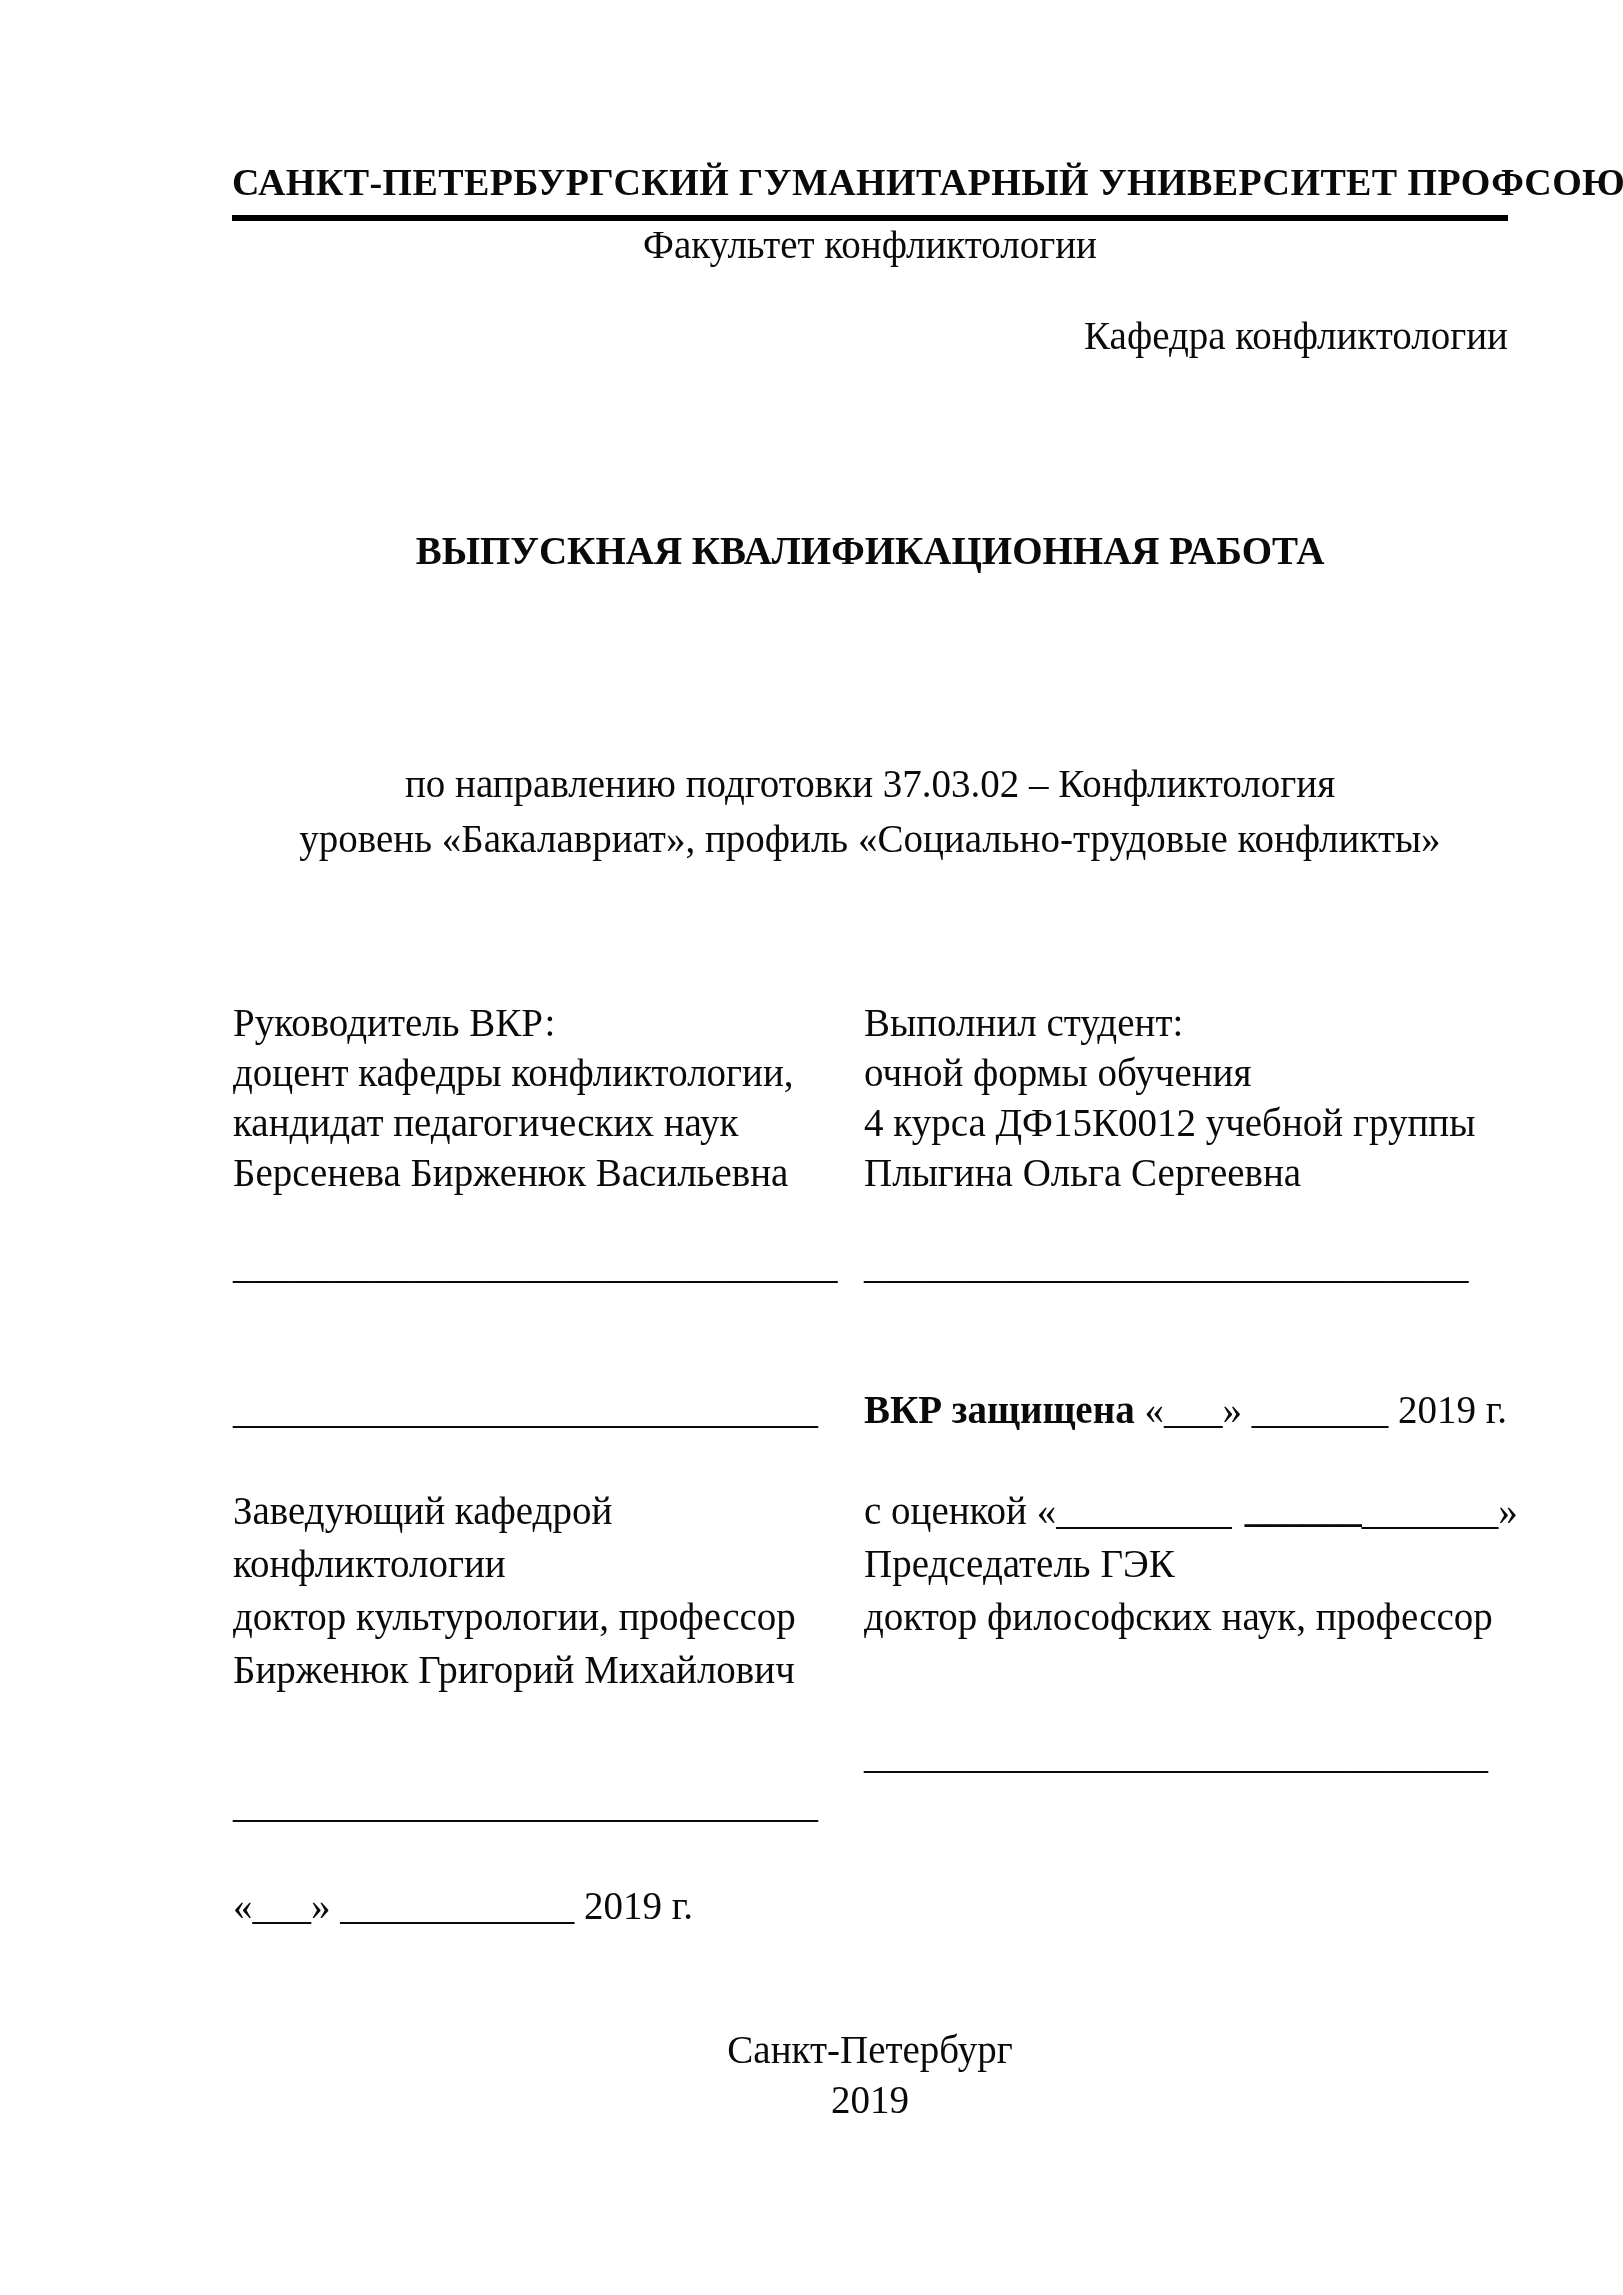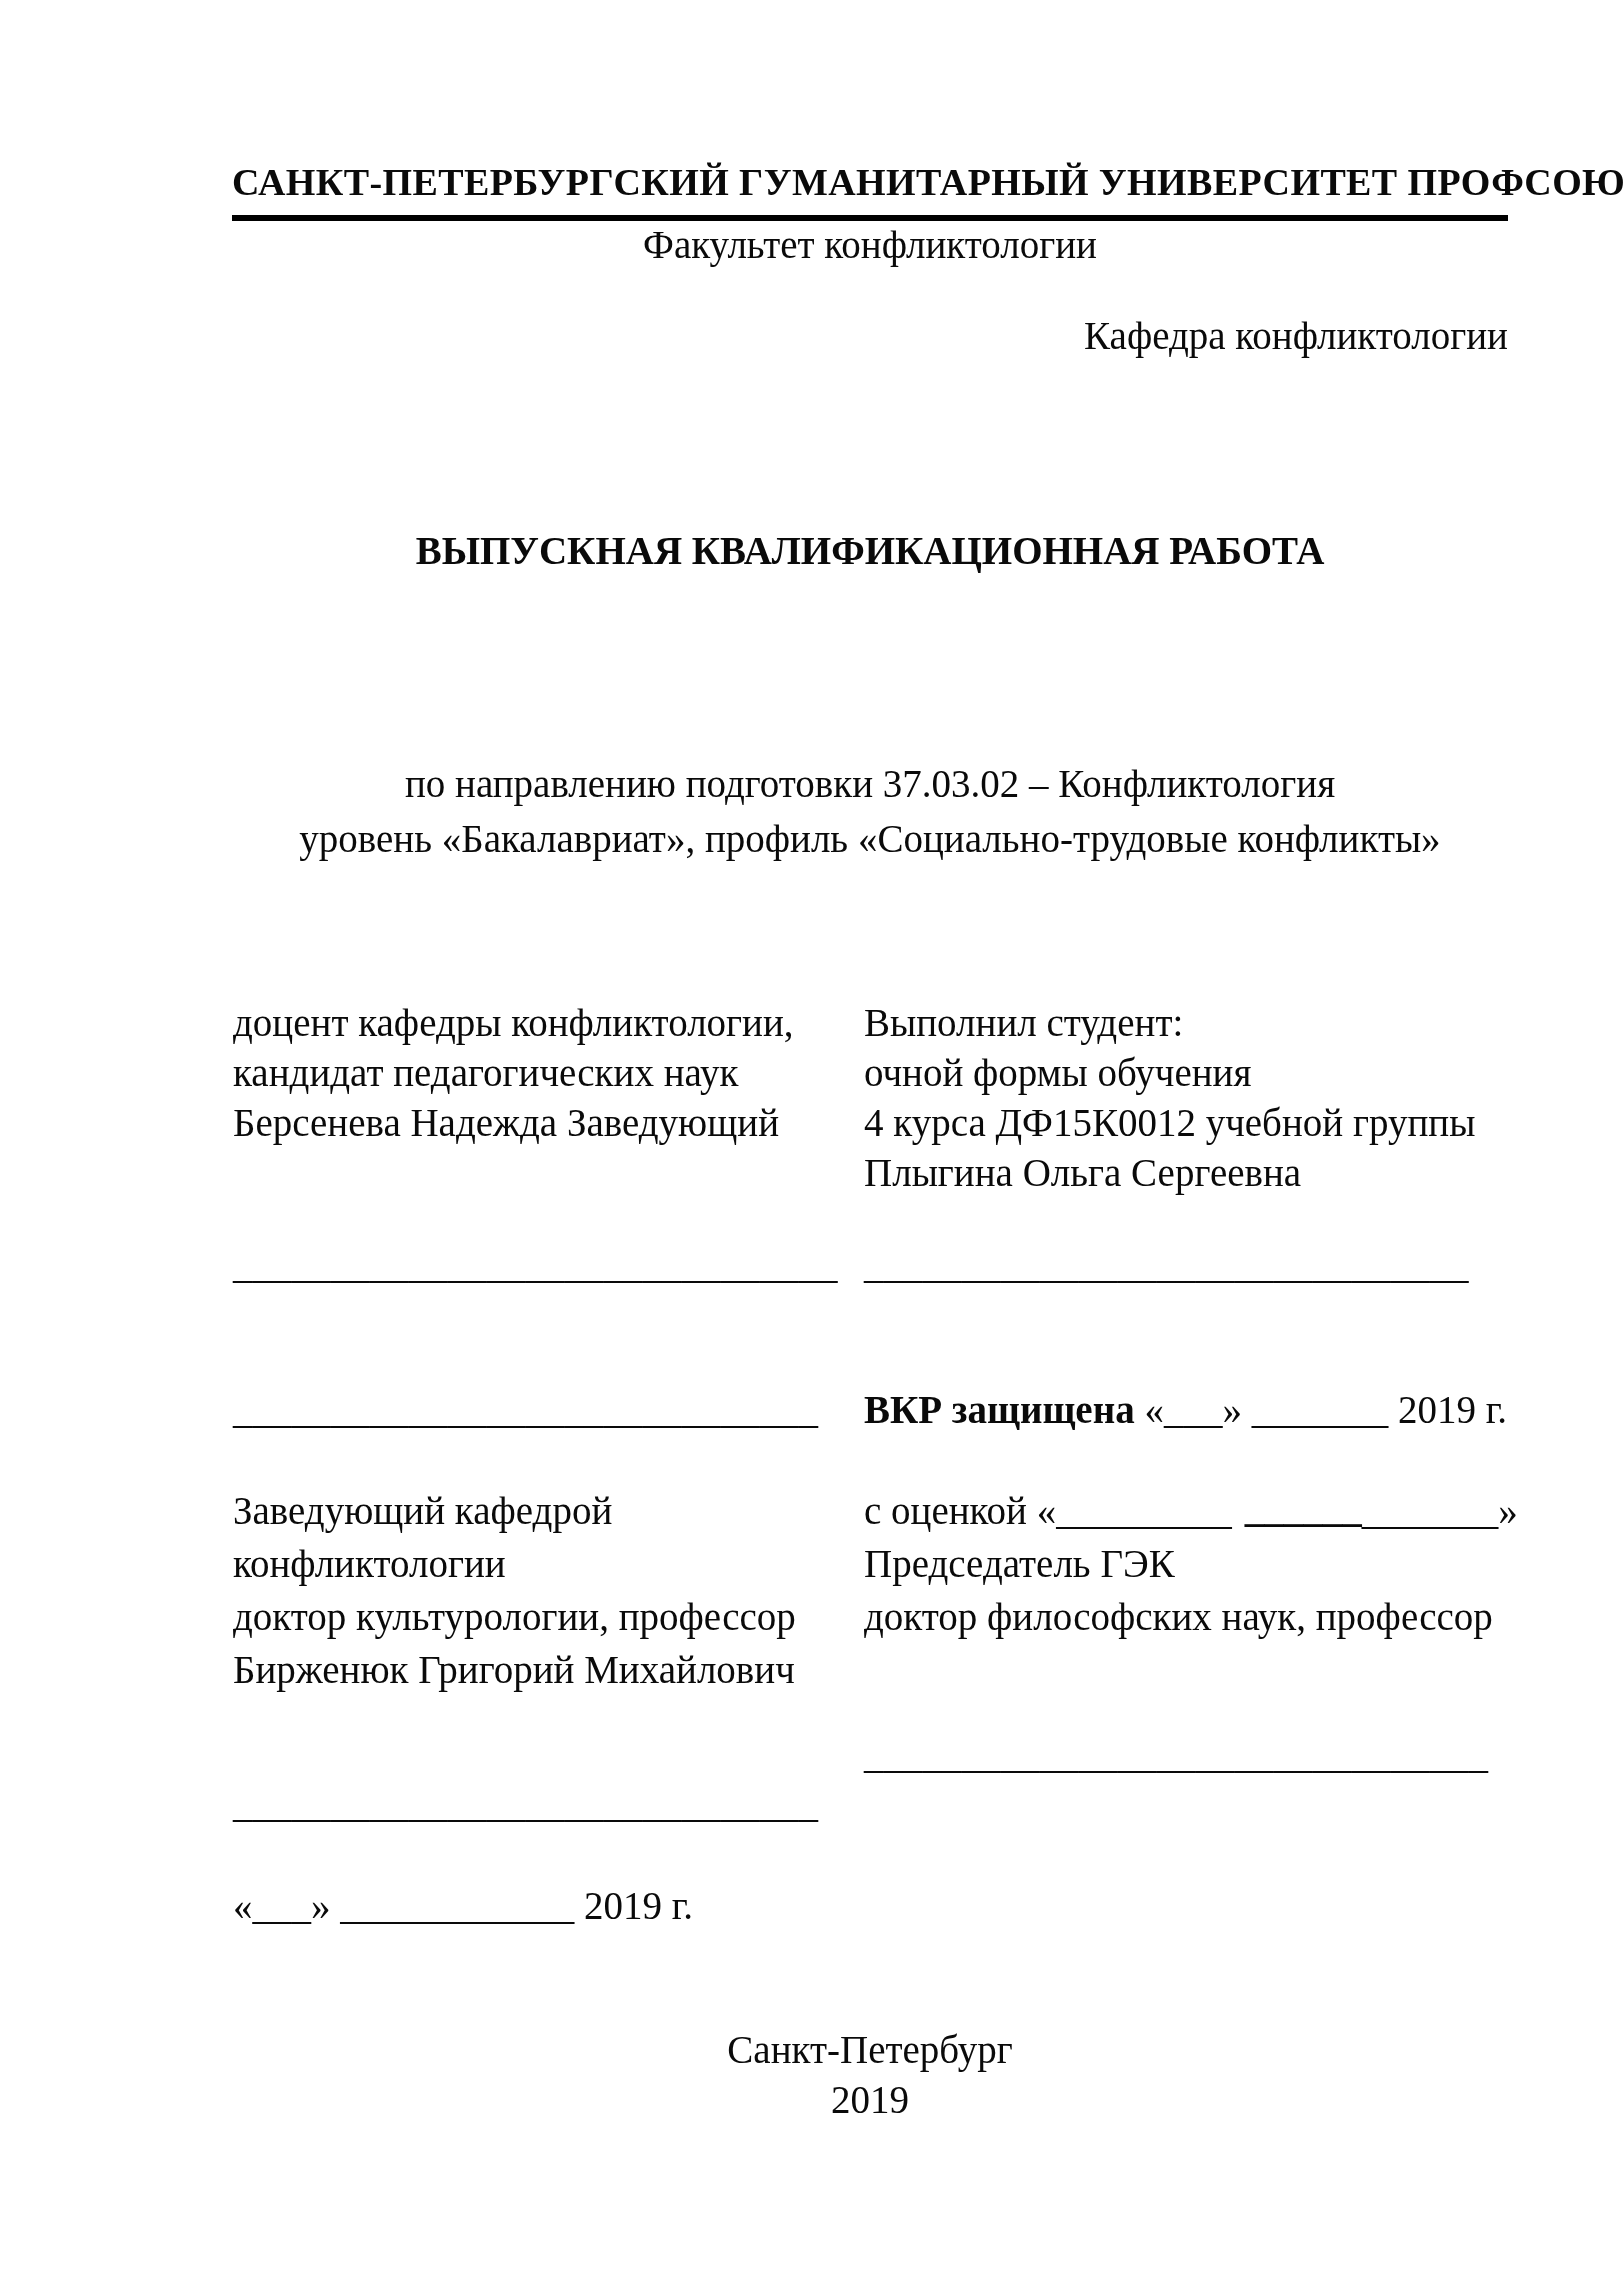--- a/index.html
+++ b/index.html
@@ -45,23 +45,24 @@
 
   <div class="abs center lh64 b line" style="left:232px; top:506px; width:1276px;margin-top:20px;">ВЫПУСКНАЯ КВАЛИФИКАЦИОННАЯ РАБОТА</div>
 
 
   <div class="abs center lh70" style="left:232px; top:756px; width:1276px;">
     <div class="line">по направлению подготовки 37.03.02 – Конфликтология</div>
     <div class="line">уровень «Бакалавриат», профиль «Социально-трудовые конфликты»</div>
   </div>
 
   <div class="abs lh64" style="left:233px; top:998px; width:628px;">
+    <div class="line">Руководитель ВКР:</div>
     <div class="line">доцент кафедры конфликтологии,</div>
     <div class="line">кандидат педагогических наук</div>
-    <div class="line">Берсенева Надежда Заведующий</div>
+    <div class="line">Берсенева Бирженюк Васильевна</div>
   </div>
 
   <div class="abs lh64" style="left:864px; top:998px; width:667px;">
     <div class="line">Выполнил студент:</div>
     <div class="line">очной формы обучения</div>
     <div class="line">4 курса ДФ15К0012 учебной группы</div>
     <div class="line">Плыгина Ольга Сергеевна</div>
   </div>
 
   <div class="abs lh64 line" style="left:233px; top:1240px;">_______________________________</div>

